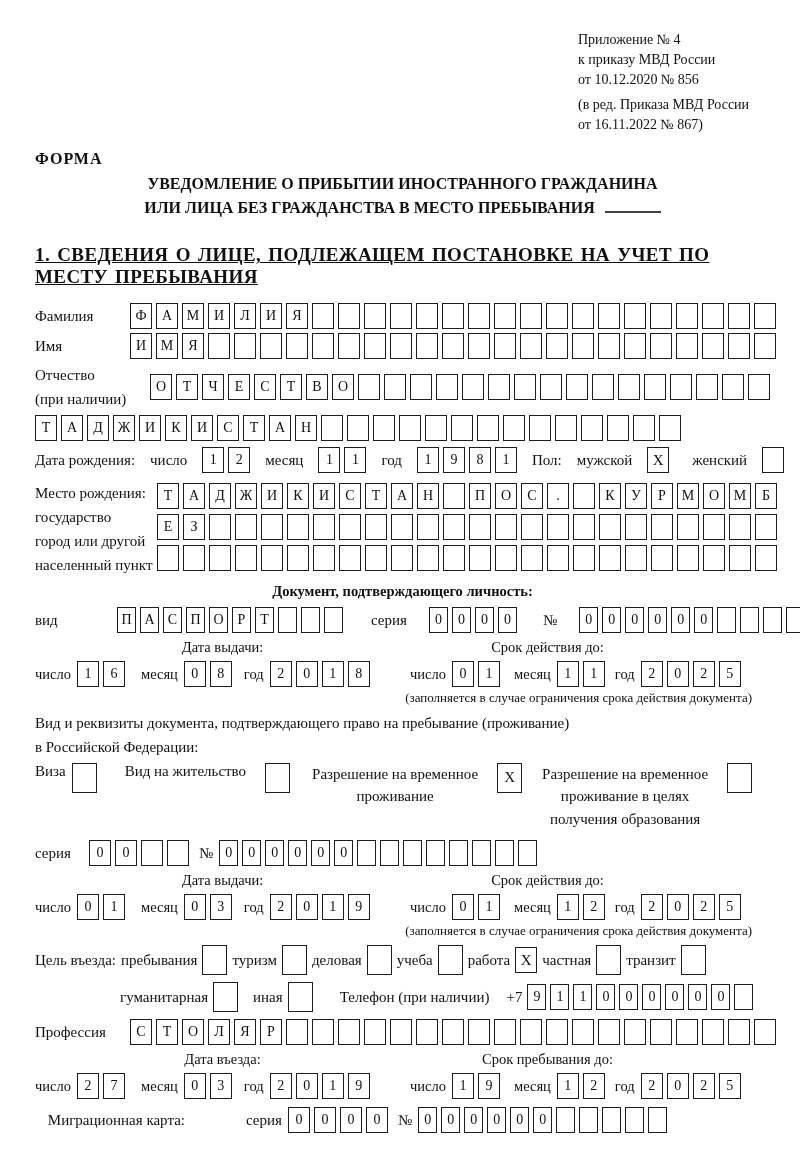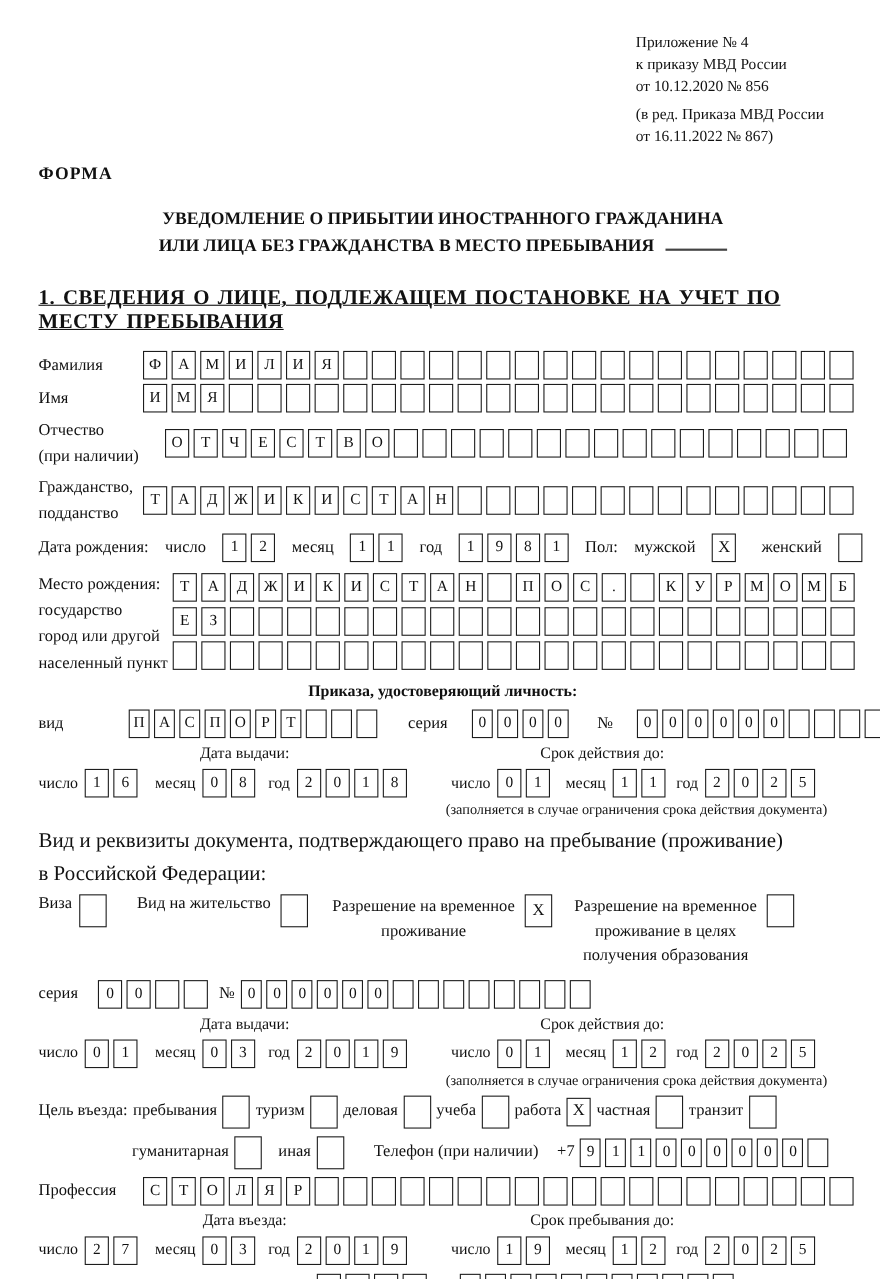--- a/index.html
+++ b/index.html
@@ -5,21 +5,21 @@
   html,body{margin:0;padding:0;background:#ffffff;}
   body{width:800px;font-family:"Liberation Serif", serif;color:#111;}
   .page{width:800px;min-height:1163px;box-sizing:border-box;padding:30px 30px 14px 35px;background:#fff;}
 
   
   .annex{margin-left:auto;width:192px;font-size:14px;line-height:1.42;}
   .annex .gap{height:5px;}
   .forma{margin-top:16px;font-weight:bold;font-size:16px;letter-spacing:1px;}
 
   
-  .title{margin-top:20px;text-align:center;font-weight:bold;font-size:16px;line-height:1.5;}
+  .title{margin-top:4px;text-align:center;font-weight:bold;font-size:16px;line-height:1.5;}
   .blank{display:inline-block;width:56px;border-bottom:2.2px solid #444;vertical-align:baseline;margin-left:10px;}
 
   .sec-heading{margin-top:24px;margin-bottom:15px;font-weight:bold;font-size:19px;letter-spacing:0.4px;word-spacing:2px;text-decoration:underline;}
 
   
   .frow{display:flex;align-items:center;margin-bottom:4px;font-size:15px;}
   .flabel{flex-shrink:0;line-height:1.45;}
   .w95{width:95px;}
   .w115{width:115px;}
   .w122{width:122px;}
@@ -38,24 +38,24 @@
   .dcol-left{width:375px;flex-shrink:0;}
   .dcol-right{flex:1;}
   .date-head{text-align:center;margin-bottom:5px;}
   .dcol-right .date-head{padding-right:85px;}
   .date-fields{display:flex;align-items:center;gap:6px;}
   .dl{flex-shrink:0;}
   .note-right{text-align:right;padding-right:18px;font-size:13px;margin-bottom:6px;margin-top:3px;}
 
   .doc-heading{text-align:center;font-weight:bold;font-size:14.5px;margin:6px 0 7px 0;}
 
-  .intro{font-size:19px;line-height:1.55;}
+  .intro{font-size:15px;line-height:1.55;}
 
   .res-options{display:flex;align-items:flex-start;margin-top:4px;margin-bottom:10px;font-size:15px;}
-  .res-opt{display:flex;align-items:flex-start;gap:9px;}
+  .res-opt{display:flex;align-items:flex-start;gap:19px;}
   .res-opt .opt-lines{text-align:center;line-height:1.5;}
 
   .purpose-row{display:flex;align-items:center;gap:5px;font-size:15px;margin-bottom:7px;flex-wrap:nowrap;}
 </style>
 </head>
 <body>
 
 <div class="page">
 
   <div class="annex">
@@ -165,24 +165,20 @@
         <span class="cell"></span>
         <span class="cell"></span>
         <span class="cell"></span>
         <span class="cell"></span>
         <span class="cell"></span>
         <span class="cell"></span>
       </span>
   </div>
 
   <div class="frow">
-    <span class="flabel w95 lab-lines">
-      <div>Гражданство,</div>
-      <div>подданство</div>
-    </span>
     <span class="cells">
         <span class="cell">Т</span>
         <span class="cell">А</span>
         <span class="cell">Д</span>
         <span class="cell">Ж</span>
         <span class="cell">И</span>
         <span class="cell">К</span>
         <span class="cell">И</span>
         <span class="cell">С</span>
         <span class="cell">Т</span>
@@ -313,21 +309,21 @@
           <span class="cell"></span>
           <span class="cell"></span>
           <span class="cell"></span>
           <span class="cell"></span>
           <span class="cell"></span>
           <span class="cell"></span>
         </span>
     </span>
   </div>
 
-  <div class="doc-heading">Приказа, удостоверяющий личность:</div>
+  <div class="doc-heading">Документ, подтверждающего личность:</div>
 
   <div class="frow" style="align-items:center;gap:22px;">
     <span class="flabel" style="width:60px;">вид</span>
     <span class="cells tight">
         <span class="cell sm">П</span>
         <span class="cell sm">А</span>
         <span class="cell sm">С</span>
         <span class="cell sm">П</span>
         <span class="cell sm">О</span>
         <span class="cell sm">Р</span>

